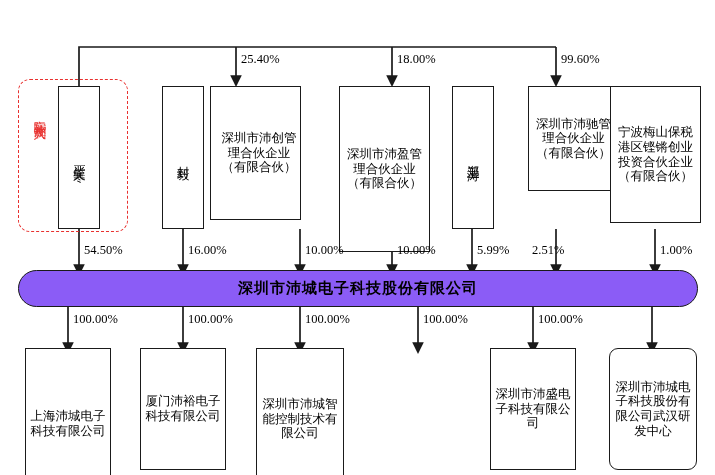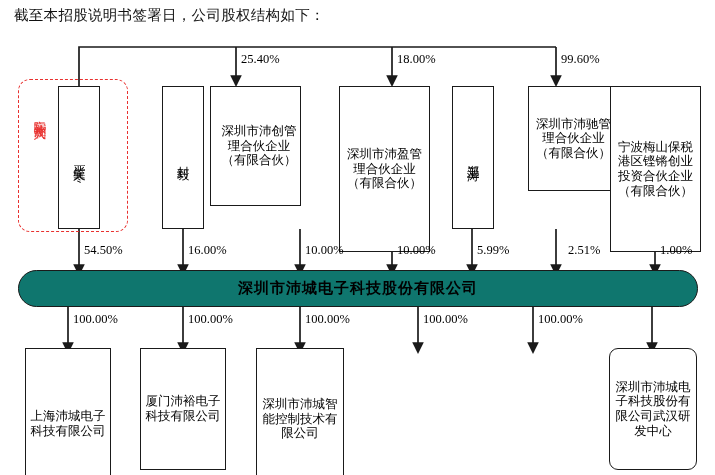--- a/index.html
+++ b/index.html
@@ -56,21 +56,21 @@
     text-orientation: upright;
     letter-spacing: 2px;
     width: auto;
     word-break: normal;
   }
   .issuer {
     position: absolute;
     box-sizing: border-box;
     border: 1.5px solid #1a1a1a;
     border-radius: 22px;
-    background: #0f766e;
+    background: #8b5cf6;
     display: flex;
     align-items: center;
     justify-content: center;
     font-size: 15px;
     letter-spacing: 1px;
     font-weight: 600;
   }
   .ctrl-box {
     position: absolute;
     box-sizing: border-box;
@@ -92,21 +92,20 @@
     font-size: 12.5px;
     color: #000000;
     white-space: nowrap;
   }
 </style>
 </head>
 <body>
 
 <div id="canvas">
 
-  <div class="caption">截至本招股说明书签署日，公司股权结构如下：</div>
 
   <svg class="wires" viewBox="0 0 715 475">
     <defs>
       <marker id="arr" markerWidth="8" markerHeight="8" refX="3.4" refY="4" orient="auto">
         <path d="M0,0.6 L7,4 L0,7.4 z" fill="#1a1a1a"></path>
       </marker>
     </defs>
     <g stroke="#1a1a1a" stroke-width="1.7" fill="none">
 
       <path d="M79,86 L79,47 L556,47"></path>
@@ -137,42 +136,42 @@
   <div class="pct" style="left:241px; top:52px;">25.40%</div>
   <div class="pct" style="left:397px; top:52px;">18.00%</div>
   <div class="pct" style="left:561px; top:52px;">99.60%</div>
 
   <div class="node narrow" style="left:58px; top:86px; width:42px; height:143px;">
     <span class="txt">严笑寒</span>
   </div>
   <div class="node narrow" style="left:162px; top:86px; width:42px; height:143px;">
     <span class="txt">封毅</span>
   </div>
-  <div class="node" style="left:210px; top:86px; width:91px; height:120px;padding-left:8px;">
+  <div class="node" style="left:210px; top:86px; width:91px; height:134px;padding-left:8px;">
     <span class="txt">深圳市沛创管理合伙企业（有限合伙）</span>
   </div>
   <div class="node" style="left:339px; top:86px; width:91px; height:166px;">
     <span class="txt">深圳市沛盈管理合伙企业（有限合伙）</span>
   </div>
   <div class="node narrow" style="left:452px; top:86px; width:42px; height:143px;">
     <span class="txt">郑卫涛</span>
   </div>
   <div class="node" style="left:510px; top:86px; width:91px; height:105px;margin-left:18px;">
     <span class="txt">深圳市沛驰管理合伙企业（有限合伙）</span>
   </div>
-  <div class="node" style="left:610px; top:86px; width:91px; height:166px;">
+  <div class="node" style="left:610px; top:86px; width:91px; height:137px;">
     <span class="txt">宁波梅山保税港区铿锵创业投资合伙企业（有限合伙）</span>
   </div>
 
   <div class="pct" style="left:84px; top:243px;">54.50%</div>
   <div class="pct" style="left:188px; top:243px;">16.00%</div>
   <div class="pct" style="left:305px; top:243px;">10.00%</div>
   <div class="pct" style="left:397px; top:243px;">10.00%</div>
   <div class="pct" style="left:477px; top:243px;">5.99%</div>
-  <div class="pct" style="left:568px; top:243px;">2.51%</div>
+  <div class="pct" style="left:532px; top:243px;">2.51%</div>
   <div class="pct" style="left:660px; top:243px;">1.00%</div>
 
   <div class="issuer" style="left:18px; top:270px; width:680px; height:37px;">
     <span>深圳市沛城电子科技股份有限公司</span>
   </div>
 
   <div class="pct" style="left:73px; top:312px;">100.00%</div>
   <div class="pct" style="left:188px; top:312px;">100.00%</div>
   <div class="pct" style="left:305px; top:312px;">100.00%</div>
   <div class="pct" style="left:423px; top:312px;">100.00%</div>
@@ -181,17 +180,20 @@
 
   <div class="node" style="left:25px; top:348px; width:86px; height:152px;">
     <span class="txt">上海沛城电子科技有限公司</span>
   </div>
   <div class="node" style="left:140px; top:348px; width:86px; height:122px;">
     <span class="txt">厦门沛裕电子科技有限公司</span>
   </div>
   <div class="node" style="left:256px; top:348px; width:88px; height:142px;">
     <span class="txt">深圳市沛城智能控制技术有限公司</span>
   </div>
+  <div class="node" style="left:490px; top:348px; width:86px; height:122px;">
+    <span class="txt">深圳市沛盛电子科技有限公司</span>
+  </div>
   <div class="node" style="left:609px; top:348px; width:88px; height:122px;border-radius:9px;">
     <span class="txt">深圳市沛城电子科技股份有限公司武汉研发中心</span>
   </div>
 
 </div>
 
 </body></html>

